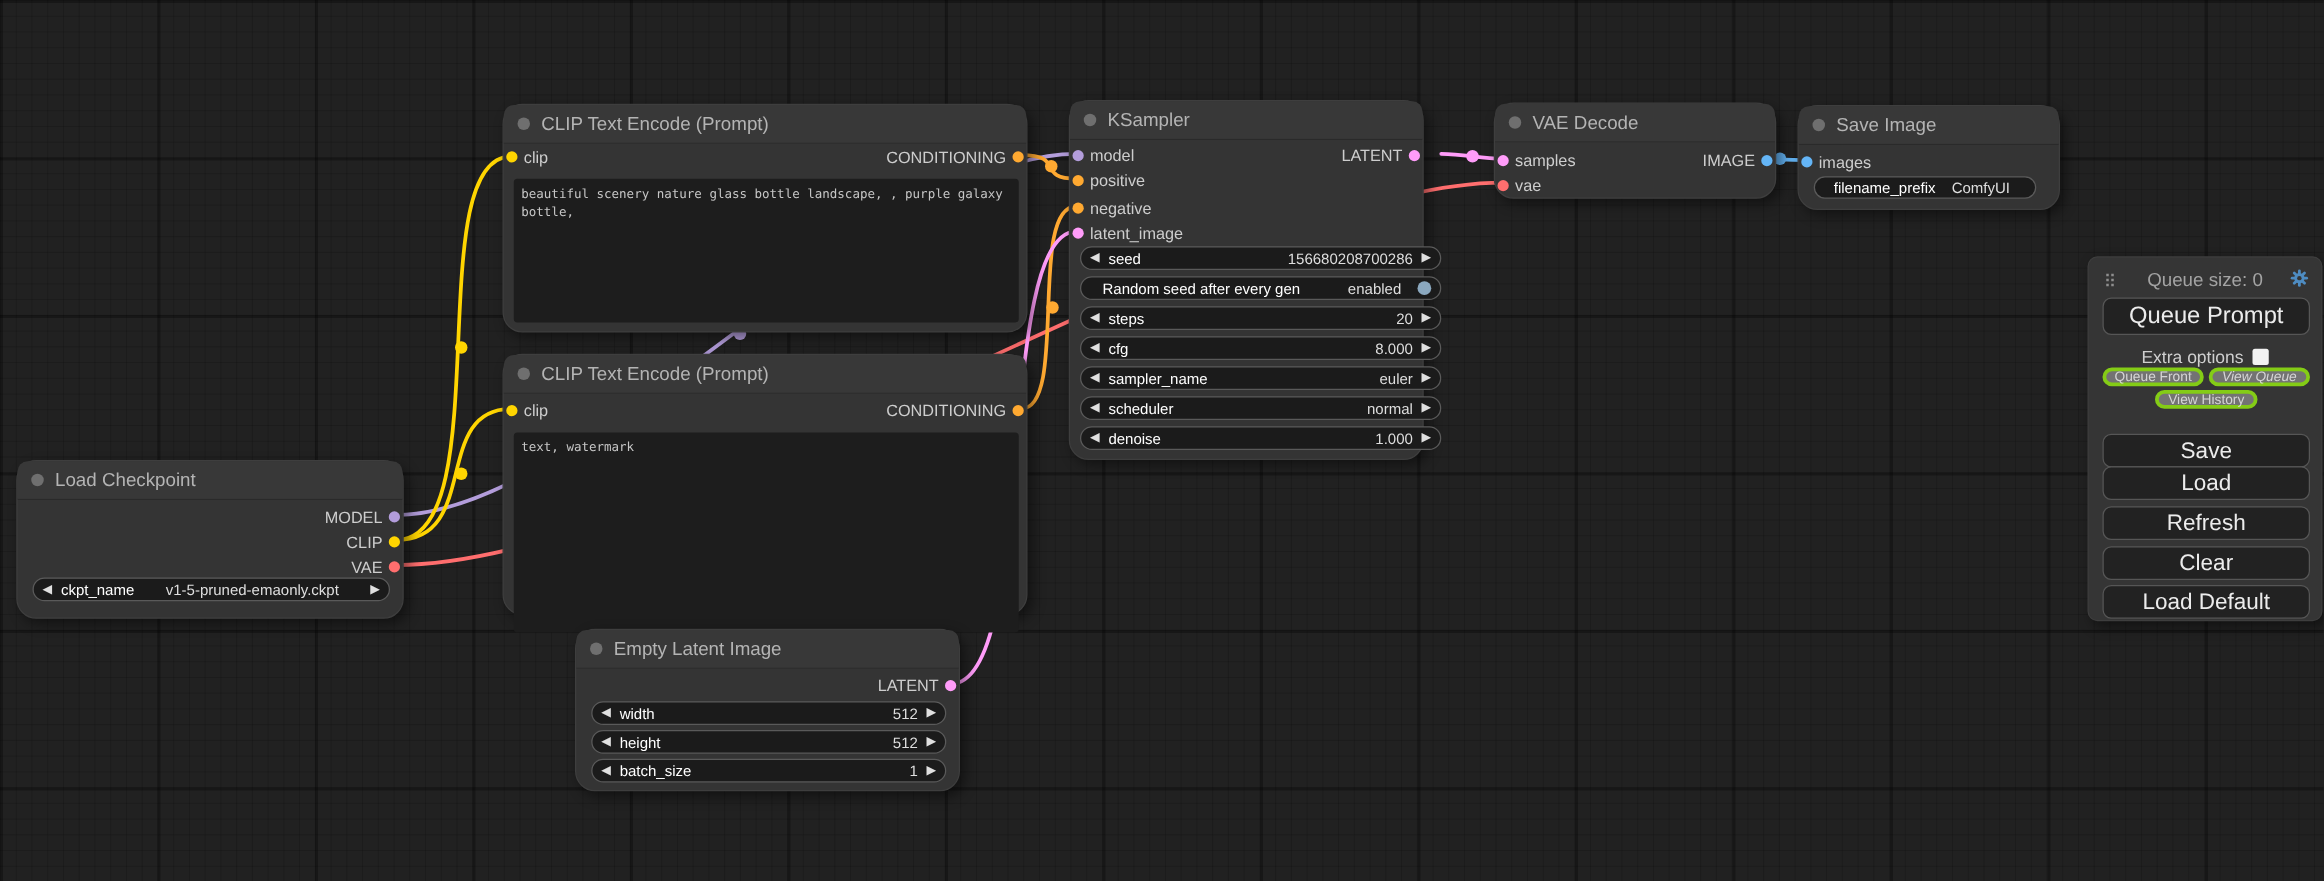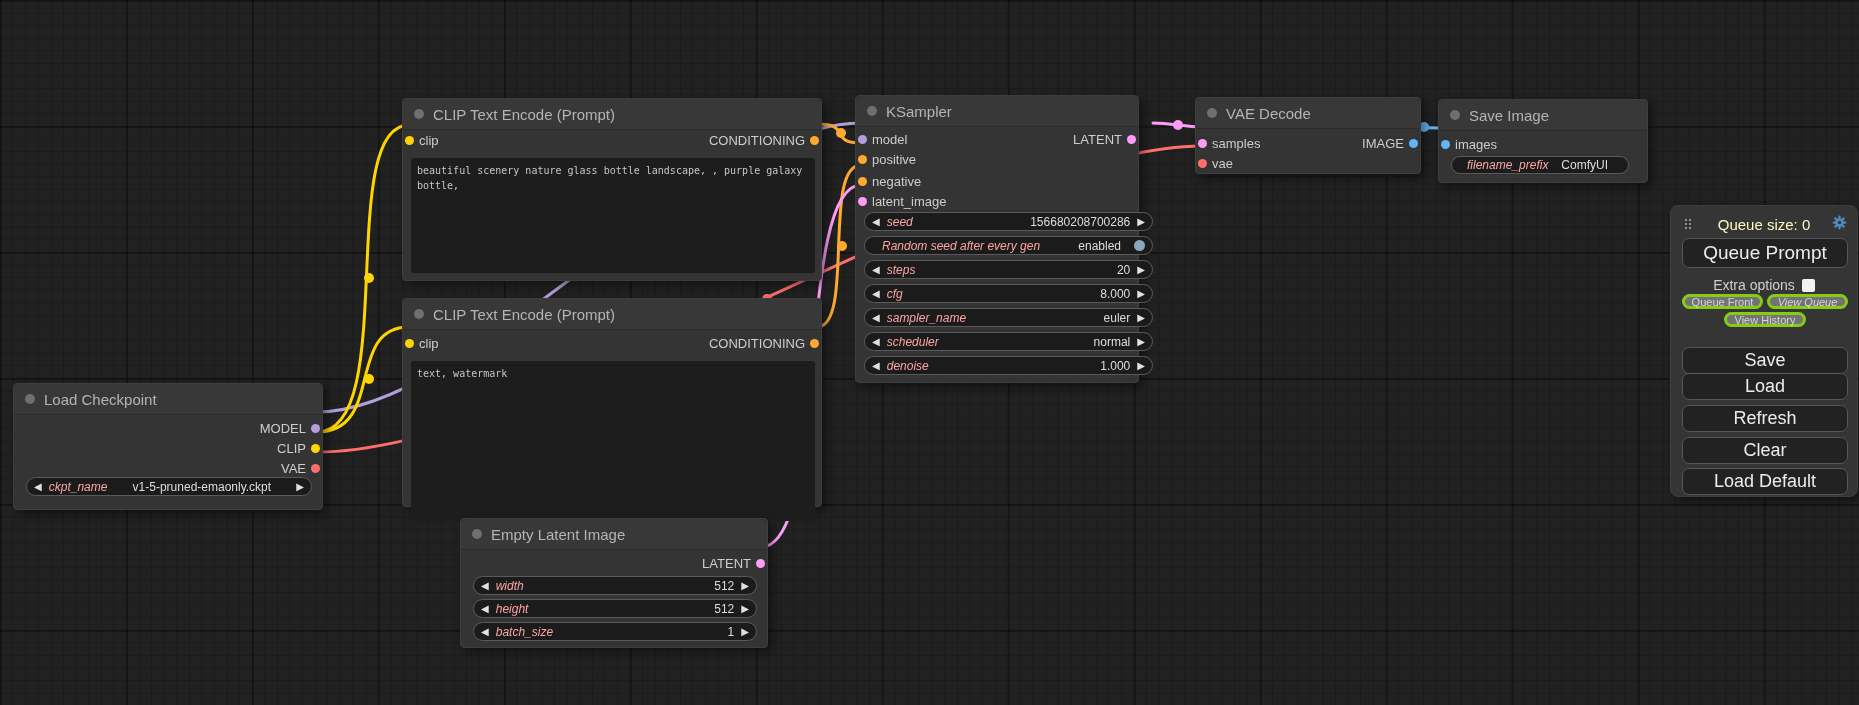--- a/index.html
+++ b/index.html
@@ -8,54 +8,54 @@
     background-color:#212121;
     background-image:
       linear-gradient(rgba(0,0,0,0.30) 2px, transparent 2px),
       linear-gradient(90deg, rgba(0,0,0,0.30) 2px, transparent 2px),
       linear-gradient(rgba(0,0,0,0.16) 1px, transparent 1px),
       linear-gradient(90deg, rgba(0,0,0,0.16) 1px, transparent 1px);
     background-size:126px 126px,126px 126px,12.6px 12.6px,12.6px 12.6px;}
   #wires{position:absolute;left:0;top:0;z-index:1;}
   #wires path{fill:none;stroke-width:3;stroke-linecap:round;}
   .node{position:absolute;z-index:2;background:#343434;border:1px solid #3e3e3e;
-    border-radius:4px;box-shadow:4px 4px 10px rgba(0,0,0,.45);box-sizing:border-box;margin-top:15px;}
+    border-radius:16px;box-shadow:4px 4px 10px rgba(0,0,0,.45);box-sizing:border-box;}
   .ntitle{height:30px;display:flex;align-items:center;gap:9px;padding:0 11px;
     color:#b4b4b4;font-size:15px;background:#383838;border-radius:8px 8px 0 0;
     border-bottom:1px solid #2a2a2a;}
   .tdot{width:10px;height:10px;border-radius:50%;background:#6f6f6f;flex:0 0 auto;}
   .slot{position:absolute;height:20px;display:flex;align-items:center;
     color:#cdcdcd;font-size:13px;}
   .slot.in{justify-content:flex-start;}
   .slot.out{justify-content:flex-end;}
   .dot{position:absolute;width:9px;height:9px;border-radius:50%;z-index:3;}
   .dot.in{left:2px;} .dot.out{right:2px;}
   .widget{position:absolute;height:19px;background:#1b1b1b;border:1px solid #5a5a5a;
     border-radius:10px;display:flex;align-items:center;padding:0 7px;
     font-size:12px;box-sizing:border-box;}
   .warr{color:#e0e0e0;font-size:10px;line-height:1;}
-  .wlabel{margin-left:7px;color:#fca5a5;white-space:nowrap;font-style:italic;}
+  .wlabel{margin-left:7px;color:#ffffff;white-space:nowrap;}
   .wval{margin-left:auto;color:#dedede;margin-right:7px;white-space:nowrap;}
   .wval.center{flex:1;text-align:center;margin:0 7px;}
   .tarea{position:absolute;background:#1d1d1d;border-radius:3px;color:#c6c6c6;
     font-family:"DejaVu Sans Mono",monospace;font-size:10px;line-height:15px;
     padding:5px 6px;white-space:pre-wrap;word-break:break-word;box-sizing:border-box;}
   .toggle{width:11px;height:11px;border-radius:50%;background:#8ba8bf;margin-left:6px;flex:0 0 auto;}
   
   #queue{position:absolute;left:1670px;top:205px;width:188px;height:292px;z-index:2;
     background:#353535;border:1px solid #3e3e3e;border-radius:8px;
     box-shadow:4px 4px 10px rgba(0,0,0,.45);box-sizing:border-box;}
   .qbtn{position:absolute;left:11px;width:166px;background:#222;border:1px solid #565656;
     border-radius:7px;color:#ececec;display:flex;align-items:center;justify-content:center;
     box-sizing:border-box;cursor:pointer;}
   .qsmall{position:absolute;background:#737373;border:3px solid #84cc16;border-radius:9px;
     color:#d6d6d6;font-size:11px;display:flex;align-items:center;justify-content:center;
     height:15px;box-sizing:border-box;}
   .qsize{position:absolute;top:10px;left:0;width:100%;text-align:center;
-    color:#fef9c3;font-size:15px;}
+    color:#a3a3a3;font-size:15px;}
   .qhandle{position:absolute;left:14px;top:13px;width:2px;height:2px;background:#8f8f8f;
     box-shadow:0 4px #8f8f8f,0 8px #8f8f8f,4px 0 #8f8f8f,4px 4px #8f8f8f,4px 8px #8f8f8f;}
   .gear{position:absolute;right:10px;top:9px;}
   .extra{position:absolute;top:71px;left:0;width:100%;display:flex;align-items:center;
     justify-content:center;gap:7px;color:#cfcfcf;font-size:14px;}
   .chk{width:13px;height:13px;background:#f2f2f2;border-radius:2px;}
 </style>
 </head>
 <body>
 

